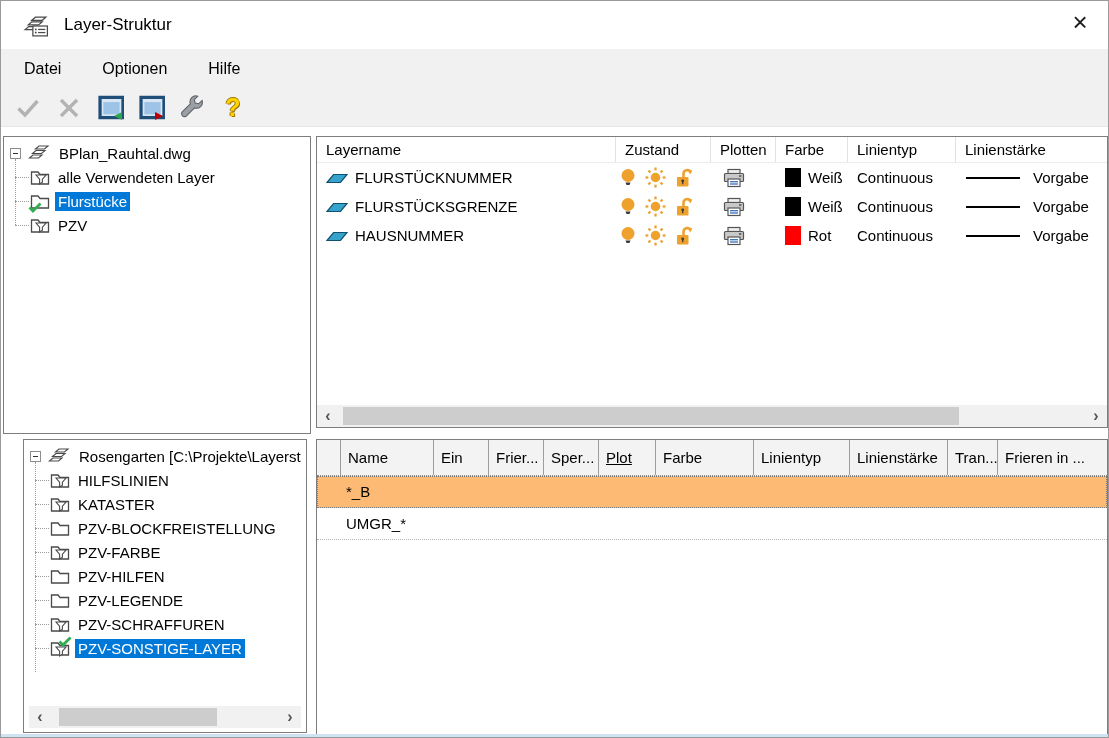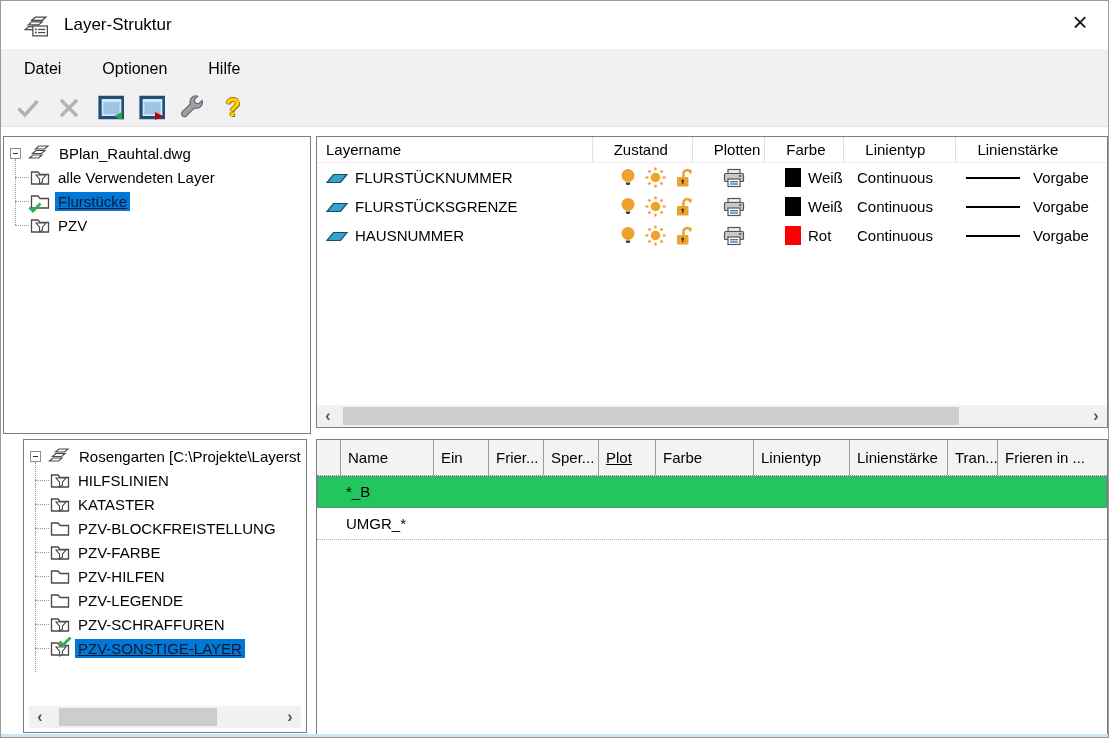--- a/index.html
+++ b/index.html
@@ -46,24 +46,24 @@
   .trow.child{ padding-left:26px; position:relative; }
   .trow.child::before{ content:""; position:absolute; left:11px; top:12px; width:14px; border-top:1px dotted #9a9a9a; }
   .vline{ position:absolute; left:11px; border-left:1px dotted #9a9a9a; }
   .expander{ width:11px; height:11px; border:1px solid #8c8c8c; background:#fff; flex:none;
     display:flex; align-items:center; justify-content:center; margin-right:6px; }
   .expander::before{ content:""; width:5px; border-top:1px solid #333; }
   .tree-icon{ flex:none; margin-right:5px; position:relative; line-height:0; }
   .overlay-check{ position:absolute; left:-2px; bottom:-3px; line-height:0; }
   .overlay-check.tr{ left:auto; right:-2px; top:-4px; bottom:auto; }
   .tlabel{ padding:1px 3px; }
-  .tlabel.selected{ background:#0078d7; color:#0f172a;text-decoration:underline; }
-
-  
-  .lt-head{ display:flex; height:26px; align-items:stretch; border-bottom:1px solid #ececec; font-size:15px;gap:12px; }
+  .tlabel.selected{ background:#0078d7; color:#ffffff; }
+
+  
+  .lt-head{ display:flex; height:26px; align-items:stretch; border-bottom:1px solid #ececec; font-size:15px; }
   .lt-head .c{ display:flex; align-items:center; padding-left:9px; border-right:1px solid #e2e2e2; }
   .lt-head .c:last-child{ border-right:none; }
   .lt-row{ display:flex; height:29px; align-items:center; font-size:15px; }
   .w-name{ width:299px; } .w-state{ width:95px; } .w-plot{ width:65px; }
   .w-color{ width:72px; } .w-ltype{ width:108px; } .w-lweight{ width:150px; }
   .cell{ display:flex; align-items:center; height:100%; }
   .cell.name{ padding-left:8px; gap:6px; }
   .cell.state{ padding-left:4px; gap:9px; }
   .cell.plot{ padding-left:12px; }
   .cell.color{ padding-left:9px; gap:7px; }
@@ -82,21 +82,21 @@
 
   
   .ft-head{ display:flex; height:36px; background:#f3f3f3; border-bottom:1px dotted #8a8a8a; font-size:15px; }
   .ft-head .c{ display:flex; align-items:center; padding-left:7px; border-right:1px solid #9d9d9d; white-space:nowrap; overflow:hidden; }
   .ft-head .c:last-child{ border-right:none; }
   .fw-sel{ width:24px; } .fw-name{ width:93px; } .fw-ein{ width:55px; } .fw-frier{ width:55px; }
   .fw-sper{ width:55px; } .fw-plot{ width:57px;text-decoration:underline; } .fw-farbe{ width:98px; } .fw-ltyp{ width:96px; }
   .fw-lstk{ width:98px; } .fw-tran{ width:50px; } .fw-frin{ width:109px; }
   .ft-row{ height:32px; display:flex; align-items:center; padding-left:29px; font-size:15px;
     border-bottom:1px dotted #b3b3b3; }
-  .ft-row.selected{ background:#22c55e; outline:1px dotted #7a7a7a; outline-offset:-1px; }
+  .ft-row.selected{ background:#fdba74; outline:1px dotted #7a7a7a; outline-offset:-1px; }
 
   svg{ display:block; }
 </style>
 </head>
 <body>
 
 <svg width="0" height="0" style="position:absolute">
   <defs>
     <symbol id="sym-layers" viewBox="0 0 24 18">
       <path d="M8.5 5 L12 2 H21 L17.5 5 Z" fill="#fff" stroke="#4a4a4a" stroke-width="1.1"></path>

